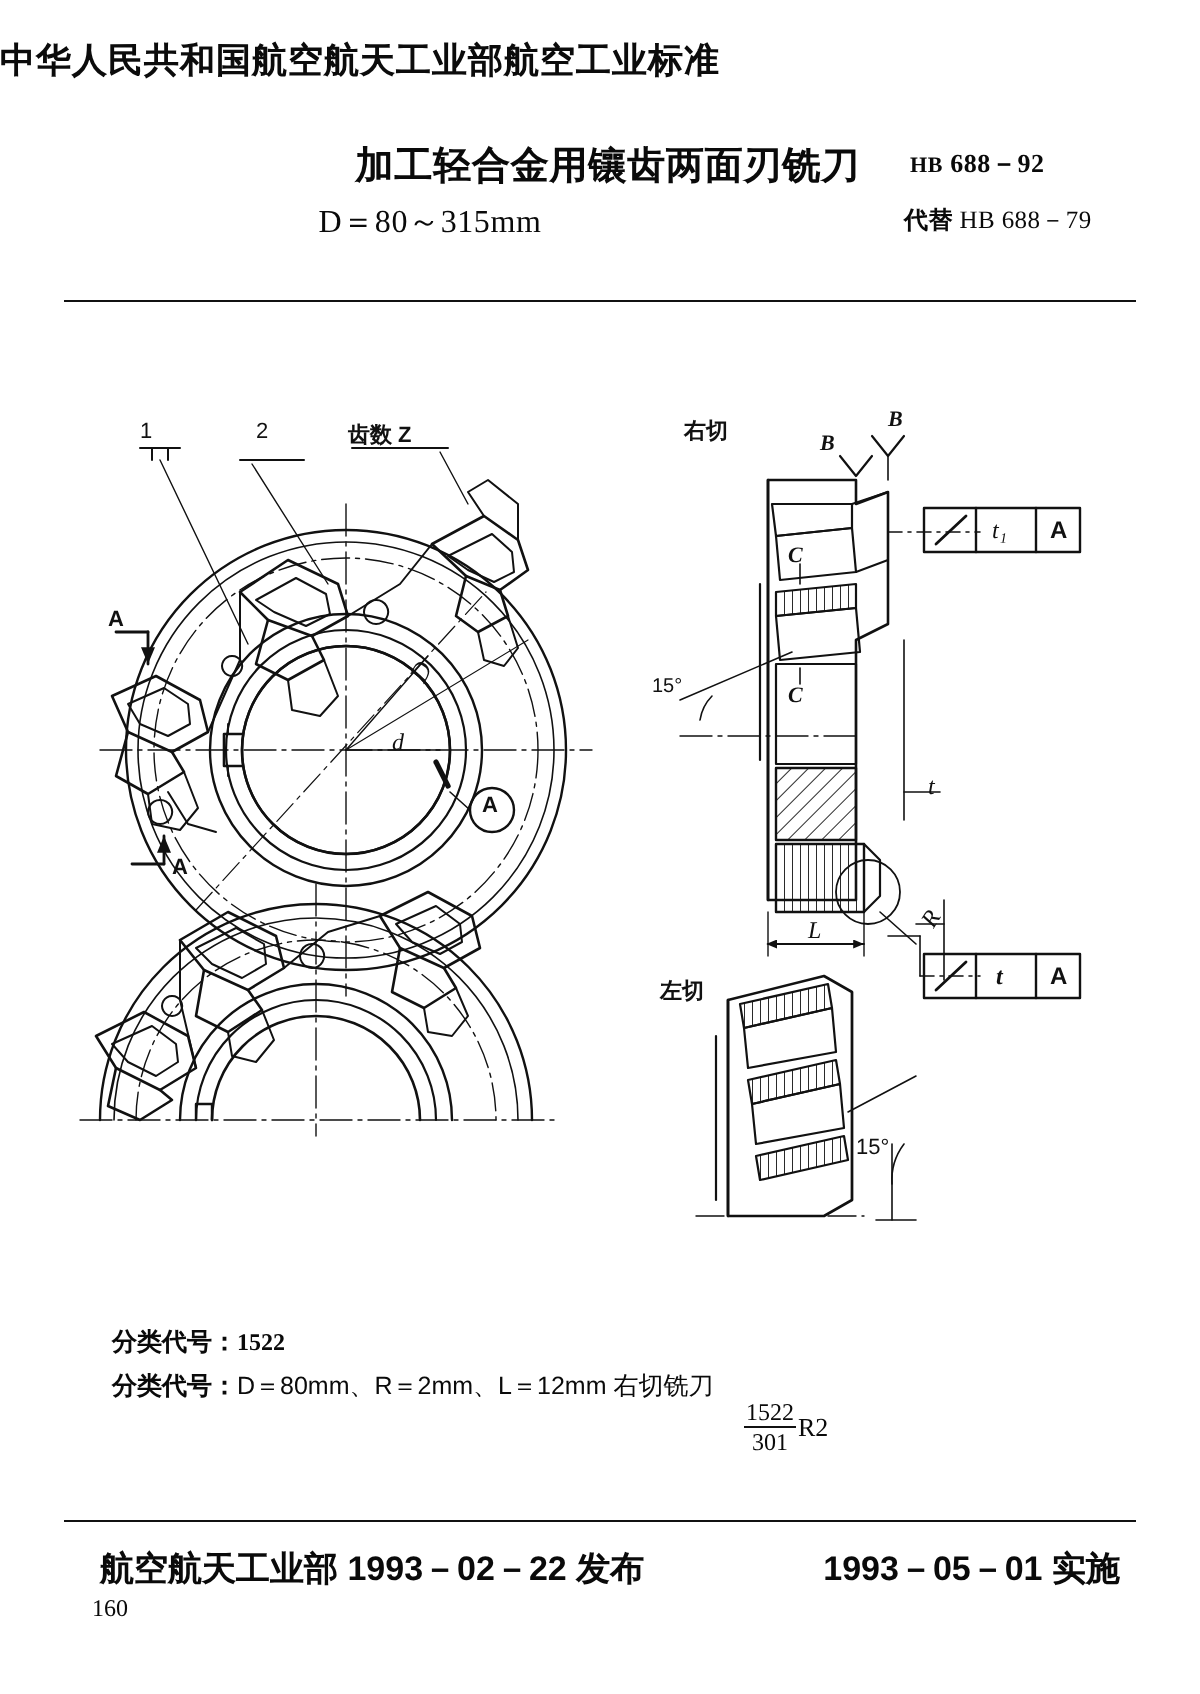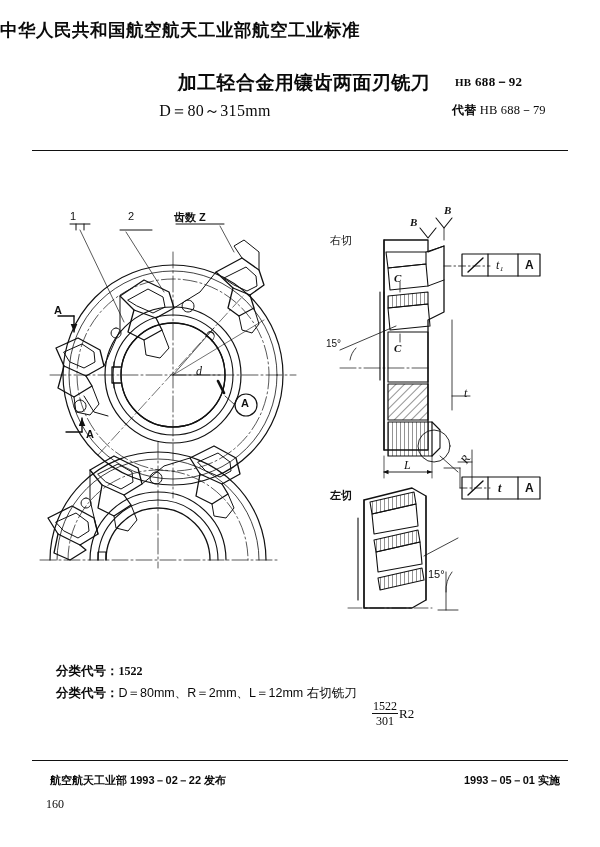--- a/index.html
+++ b/index.html
@@ -162,21 +162,21 @@
   }
 
   
   .footer {
     position: absolute;
     left: 32px;
     right: 32px;
     top: 773px;
     height: 20px;
     font-family: "Liberation Sans", "DejaVu Sans", sans-serif;
-    font-size: 11px;
+    font-size: 17px;
     font-weight: bold;
   }
   .footer .left { position: absolute; left: 18px; top: 0; white-space: nowrap; }
   .footer .right { position: absolute; right: 8px; top: 0; white-space: nowrap; }
   .page-num {
     position: absolute;
     left: 46px;
     top: 797px;
     font-family: "Liberation Serif", "DejaVu Serif", serif;
     font-size: 12px;
@@ -429,21 +429,21 @@
     <span class="dwg-label" style="left:100px; top:10px; font-size:11px;">2</span>
     <span class="dwg-label" style="left:146px; top:10px; font-size:11px; font-weight:bold;">齿数 Z</span>
 
     <span class="dwg-label" style="left:26px; top:104px; font-size:11px; font-weight:bold;">A</span>
     <span class="dwg-label" style="left:58px; top:228px; font-size:11px; font-weight:bold;">A</span>
     <span class="dwg-label" style="left:213px; top:197px; font-size:11px; font-weight:bold;">A</span>
 
     <span class="dwg-label serif" style="left:178px; top:128px; font-size:13px; transform:rotate(-62deg);">D</span>
     <span class="dwg-label serif" style="left:168px; top:164px; font-size:12px;">d</span>
 
-    <span class="dwg-label" style="left:302px; top:8px; font-size:11px; font-weight:normal;margin-top:25px;">右切</span>
+    <span class="dwg-label" style="left:314px; top:8px; font-size:11px; font-weight:bold;">右切</span>
     <span class="dwg-label" style="left:302px; top:288px; font-size:11px; font-weight:bold;">左切</span>
 
     <span class="dwg-label serif" style="left:382px; top:16px; font-size:11px; font-weight:bold;">B</span>
     <span class="dwg-label serif" style="left:416px; top:4px; font-size:11px; font-weight:bold;">B</span>
 
     <span class="dwg-label serif" style="left:366px; top:72px; font-size:11px; font-weight:bold;">C</span>
     <span class="dwg-label serif" style="left:366px; top:142px; font-size:11px; font-weight:bold;">C</span>
 
     <span class="dwg-label" style="left:298px; top:138px; font-size:10px;">15°</span>
     <span class="dwg-label" style="left:400px; top:368px; font-size:11px;">15°</span>

